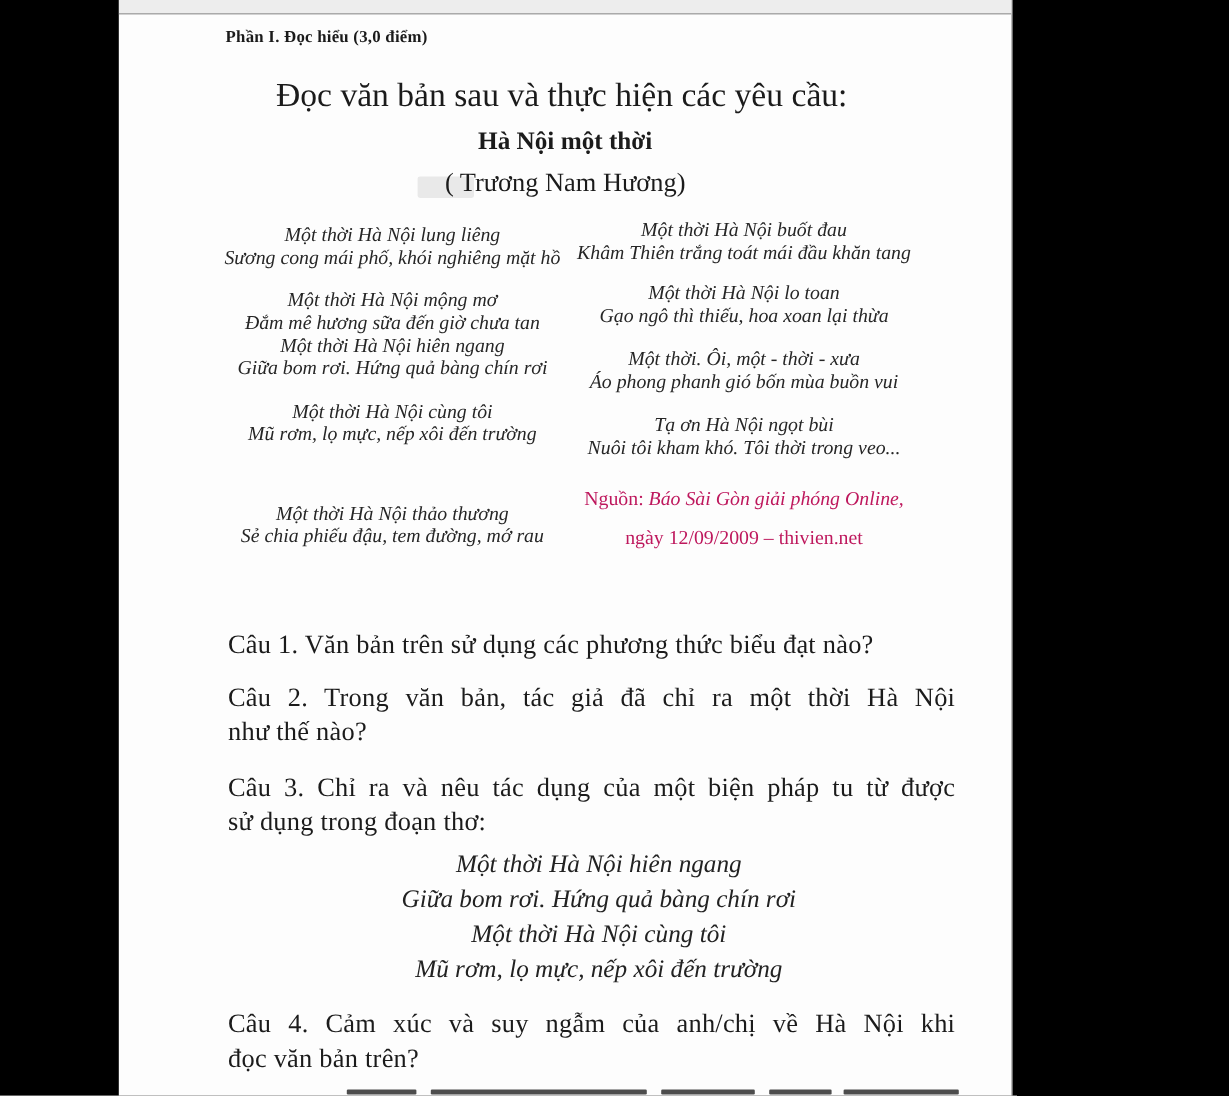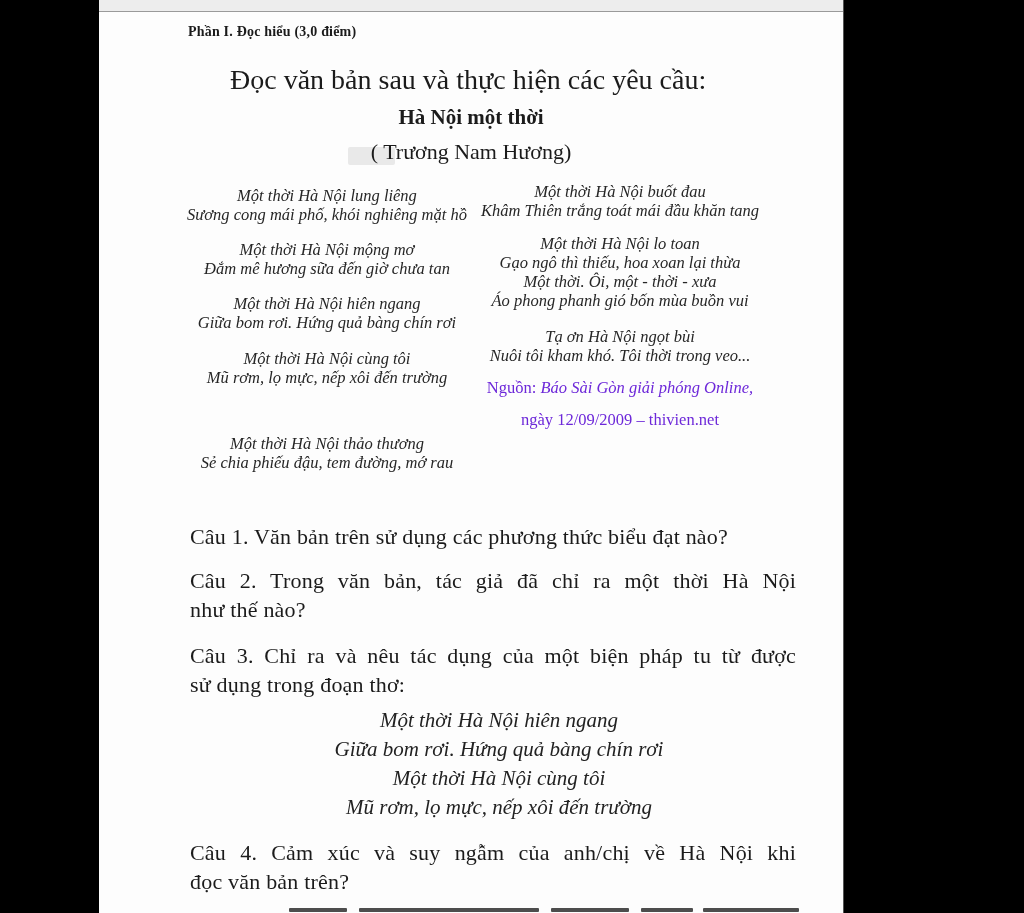--- a/index.html
+++ b/index.html
@@ -43,21 +43,21 @@
   }
   .col{
     position:absolute;
     font-size:16.5px;font-style:italic;line-height:19px;
     text-align:center;color:#262626;
   }
   .col-left{left:68px;top:186px;width:320px;}
   .col-right{left:366px;top:182px;width:310px;}
   .stanza{margin:0;}
   .source{
-    font-style:normal;margin-top:13px;font-size:16.5px;color:#6d28d9;
+    font-style:normal;margin-top:24px;font-size:16.5px;color:#be185d;
   }
   .source .it{font-style:italic;}
   .source-date{margin-top:13px;}
   .questions{
     position:absolute;left:91px;top:522px;width:606px;
     font-size:22px;line-height:29px;letter-spacing:.2px;
   }
   .q{position:absolute;left:0;width:606px;}
   .q1{top:0;}
   .q2{top:44px;}
@@ -91,21 +91,21 @@
   <div class="instruction">Đọc văn bản sau và thực hiện các yêu cầu:</div>
   <div class="poem-title">Hà Nội một thời</div>
   <div class="blur-box"></div>
   <div class="author">( Trương Nam Hương)</div>
 
   <div class="col col-left">
     <div class="stanza" style="margin-bottom:16px;">
       <div class="pline">Một thời Hà Nội lung liêng</div>
       <div class="pline">Sương cong mái phố, khói nghiêng mặt hồ</div>
     </div>
-    <div class="stanza" style="margin-bottom:16px;">
+    <div class="stanza" style="">
       <div class="pline">Một thời Hà Nội mộng mơ</div>
       <div class="pline">Đắm mê hương sữa đến giờ chưa tan</div>
     </div>
     <div class="stanza" style="margin-bottom:17px;">
       <div class="pline">Một thời Hà Nội hiên ngang</div>
       <div class="pline">Giữa bom rơi. Hứng quả bàng chín rơi</div>
     </div>
     <div class="stanza" style="margin-bottom:47px;">
       <div class="pline">Một thời Hà Nội cùng tôi</div>
       <div class="pline">Mũ rơm, lọ mực, nếp xôi đến trường</div>
@@ -114,21 +114,21 @@
       <div class="pline">Một thời Hà Nội thảo thương</div>
       <div class="pline">Sẻ chia phiếu đậu, tem đường, mớ rau</div>
     </div>
   </div>
 
   <div class="col col-right">
     <div class="stanza" style="margin-bottom:14px;">
       <div class="pline">Một thời Hà Nội buốt đau</div>
       <div class="pline">Khâm Thiên trắng toát mái đầu khăn tang</div>
     </div>
-    <div class="stanza" style="">
+    <div class="stanza" style="margin-bottom:17px;">
       <div class="pline">Một thời Hà Nội lo toan</div>
       <div class="pline">Gạo ngô thì thiếu, hoa xoan lại thừa</div>
     </div>
     <div class="stanza" style="margin-bottom:17px;">
       <div class="pline">Một thời. Ôi, một - thời - xưa</div>
       <div class="pline">Áo phong phanh gió bốn mùa buồn vui</div>
     </div>
     <div class="stanza">
       <div class="pline">Tạ ơn Hà Nội ngọt bùi</div>
       <div class="pline">Nuôi tôi kham khó. Tôi thời trong veo...</div>

